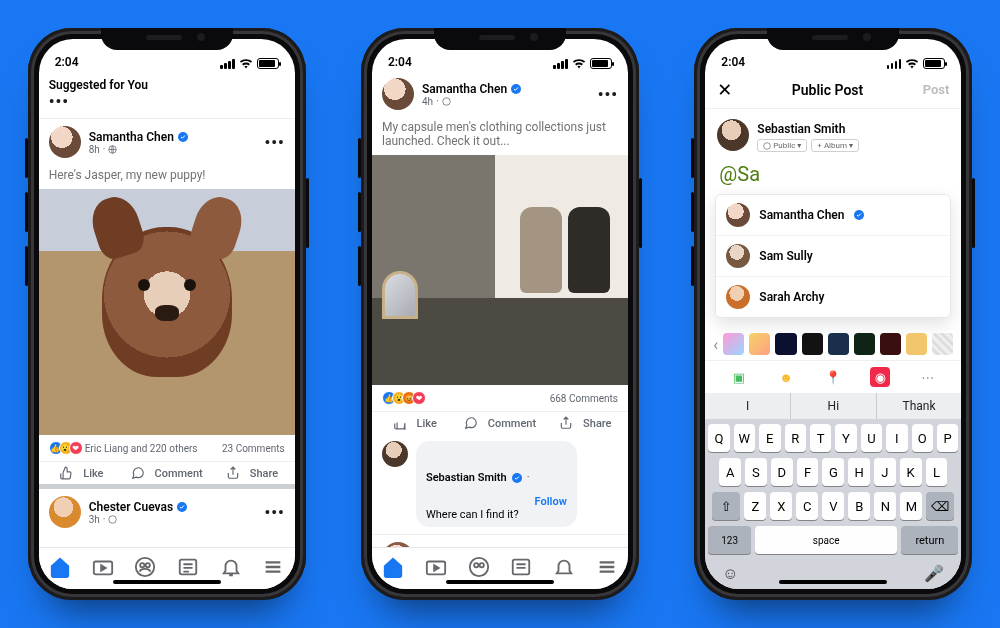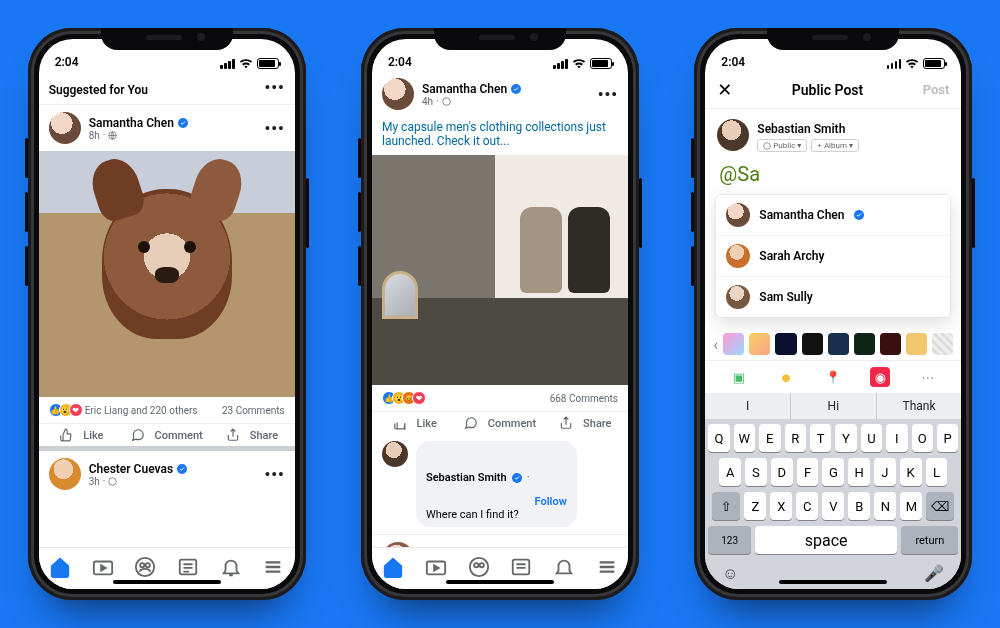--- a/index.html
+++ b/index.html
@@ -50,40 +50,40 @@
   .batt::before{content:"";position:absolute;left:1px;top:1px;bottom:1px;width:16px;background:#000;border-radius:1px;}
 
   
   .row{display:flex;align-items:center;}
   .avatar{width:32px;height:32px;border-radius:50%;flex:none;}
   .name{font-size:12px;font-weight:600;color:#050505;text-align:center;}
   .sub{font-size:10px;color:#616770;display:flex;align-items:center;gap:3px;}
   .verify{display:inline-flex;width:10px;height:10px;border-radius:50%;background:#1877f2;align-items:center;justify-content:center;}
   .verify svg{width:6px;height:6px;}
   .dots{font-size:16px;letter-spacing:1px;color:#1c1e21;font-weight:700;}
-  .body-txt{font-size:12px;color:#0369a1;padding:3px 10px 7px;}
+  .body-txt{font-size:12px;color:#737373;padding:3px 10px 7px;}
   .media{width:100%;flex:none;}
   .rx{display:flex;align-items:center;justify-content:space-between;padding:6px 10px;font-size:10px;color:#616770;}
   .rx .icons{display:flex;}
   .rx .icons span{width:14px;height:14px;border-radius:50%;margin-right:-4px;border:1.5px solid #fff;display:flex;align-items:center;justify-content:center;font-size:8px;color:#fff;}
   .ic-like{background:#1877f2;} .ic-love{background:#f33e58;} .ic-wow{background:#f7b125;} .ic-angry{background:#e9710f;}
   .actbar{display:flex;border-top:1px solid #eee;padding:4px 0;}
   .actbar>div{flex:1;display:flex;align-items:center;justify-content:center;gap:10px;font-size:11px;color:#616770;font-weight:500;}
   .sep{height:5px;background:#ccd0d5;}
   .post-head{display:flex;align-items:center;padding:7px 10px;gap:8px;}
   .post-head .meta{flex:1;}
 
   
   .tabbar{height:42px;border-top:1px solid #e4e6eb;display:flex;align-items:center;justify-content:space-around;flex:none;background:#fff;margin-top:auto;}
   .tab svg{width:22px;height:22px;}
   .tab-active svg{stroke:var(--fb-blue);fill:var(--fb-blue);}
   .home-ind{position:absolute;bottom:5px;left:50%;transform:translateX(-50%);width:108px;height:4px;border-radius:3px;background:#000;z-index:30;}
 
   
-  .suggest{display:flex;align-items:flex-end;justify-content:space-between;padding:7px 10px;font-size:12px;font-weight:600;border-bottom:1px solid #eee;}
+  .suggest{display:flex;align-items:flex-start;justify-content:space-between;padding:7px 10px;font-size:12px;font-weight:600;border-bottom:1px solid #eee;flex-direction:column;}
 
   
   .cmt{display:flex;gap:8px;padding:7px 10px;align-items:flex-start;}
   .bubble{background:#f0f2f5;border-radius:14px;padding:6px 10px;font-size:11px;}
   .bubble .top{display:flex;gap:5px;align-items:center;}
 
   
   .cp-head{display:flex;align-items:center;justify-content:space-between;padding:8px 12px;border-bottom:1px solid #eee;}
   .cp-head .ttl{font-size:14px;font-weight:600;}
   .cp-head .post-btn{font-size:13px;color:#bbb;font-weight:600;}
@@ -101,21 +101,21 @@
   .strip .sq{width:22px;height:22px;border-radius:4px;}
   .tools{display:flex;justify-content:space-around;align-items:center;padding:6px 10px;border-top:1px solid #eee;}
   .tools span{width:20px;height:20px;display:flex;align-items:center;justify-content:center;border-radius:4px;font-size:13px;}
   .sugrow{display:flex;background:#eceef2;font-size:12px;color:#222;}
   .sugrow>div{flex:1;text-align:center;padding:6px 0;}
   .sugrow>div+div{border-left:1px solid #c9cbce;}
   .kb{background:var(--keyboard-bg);padding:5px 3px 4px;flex:none;}
   .kb-row{display:flex;gap:4px;margin-bottom:6px;justify-content:center;}
   .key{flex:1;max-width:22px;height:28px;background:var(--key);border-radius:4px;box-shadow:0 1px 0 var(--key-shadow);display:flex;align-items:center;justify-content:center;font-size:13px;}
   .key.fn{background:#adb3bc;}
-  .key.space{max-width:none;flex:4;font-size:16px;}
+  .key.space{max-width:none;flex:4;font-size:10px;}
   .key.ret{max-width:none;flex:1.6;font-size:11px;background:#adb3bc;}
   .key.num{max-width:none;flex:1.2;font-size:10px;background:#adb3bc;}
   .kb-foot{display:flex;justify-content:space-between;padding:4px 14px 2px;color:#3c3c3e;}
 
   
   .photo{position:relative;overflow:hidden;}
   .p-dog{height:246px;background:linear-gradient(#c7ceda 0 25%,#b4966e 25% 100%);}
   .p-dog .dog{position:absolute;left:50%;top:46%;transform:translate(-50%,-50%);width:130px;height:150px;background:radial-gradient(circle at 50% 45%,#e7ceb9 0 22%,#8e5a3e 22% 60%,#6f3d24 60% 100%);border-radius:48% 48% 42% 42%;}
   .p-dog .dog::before,.p-dog .dog::after{content:"";position:absolute;top:-30px;width:46px;height:60px;background:#6f3d24;border-radius:46% 46% 30% 30%;}
   .p-dog .dog::before{left:-8px;transform:rotate(-18deg);} .p-dog .dog::after{right:-8px;transform:rotate(18deg);background:#8e5a3e;}
@@ -171,20 +171,21 @@
                   </svg>
                 </span>
           </div>
           <div class="sub"><span>8h</span> · <svg width="9" height="9" viewBox="0 0 24 24">
                   <circle cx="12" cy="12" r="10" fill="none" stroke="#616770" stroke-width="2"></circle>
                   <path d="M2 12h20M12 2c3 3 3 17 0 20M12 2c-3 3-3 17 0 20" fill="none" stroke="#616770" stroke-width="2"></path>
                 </svg></div>
         </div>
         <span class="dots">•••</span>
       </div>
+      <div class="body-txt">Here's Jasper, my new puppy!</div>
 
       <div class="media photo p-dog">
         <div class="dog">
               <span class="eye l"></span>
               <span class="eye r"></span>
               <span class="nz"></span>
             </div>
       </div>
 
       <div class="rx">
@@ -450,26 +451,26 @@
       <div class="dd-item">
             <span class="avatar" style="background:radial-gradient(circle at 40% 35%,#f2d6c6 0 38%,#6a4a39 38% 100%);"></span>
             <span class="name">Samantha Chen</span>
             <span class="verify">
               <svg viewBox="0 0 24 24">
                 <path d="M20 6L9 17l-5-5" fill="none" stroke="#fff" stroke-width="4"></path>
               </svg>
             </span>
           </div>
       <div class="dd-item">
+            <span class="avatar" style="background:radial-gradient(circle at 45% 35%,#e9d5c5 0 36%,#775841 36% 100%);"></span>
+            <span class="name">Sam Sully</span>
+          </div>
+      <div class="dd-item">
             <span class="avatar" style="background:radial-gradient(circle at 45% 35%,#f0cfb2 0 36%,#c96f2a 36% 100%);"></span>
             <span class="name">Sarah Archy</span>
-          </div>
-      <div class="dd-item">
-            <span class="avatar" style="background:radial-gradient(circle at 45% 35%,#e9d5c5 0 36%,#775841 36% 100%);"></span>
-            <span class="name">Sam Sully</span>
           </div>
     </div>
 
     <div style="flex:1"></div>
 
     <div class="strip">
       <span style="color:#888;">‹</span>
       <span class="sq" style="background:linear-gradient(135deg,#ff9ad5,#9ad5ff);"></span>
       <span class="sq" style="background:linear-gradient(135deg,#f6d365,#fda085);"></span>
       <span class="sq" style="background:#0b1030;"></span>

